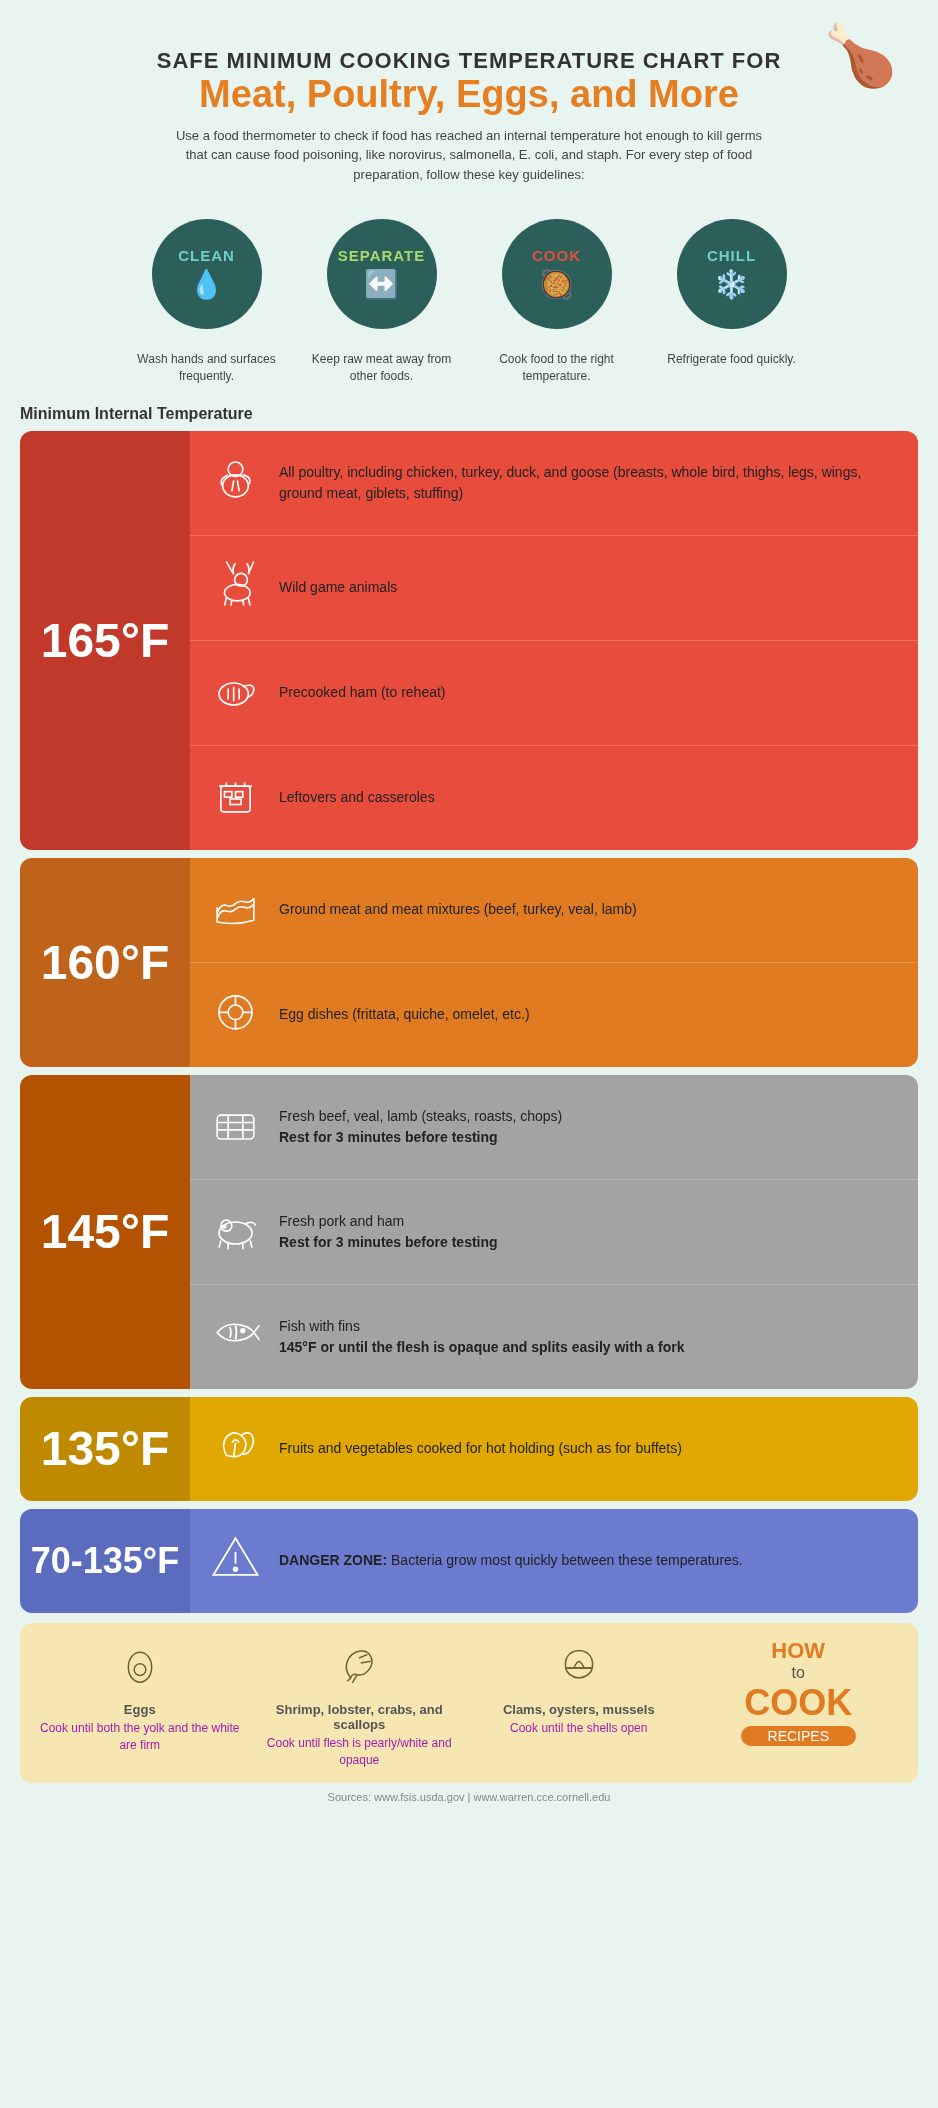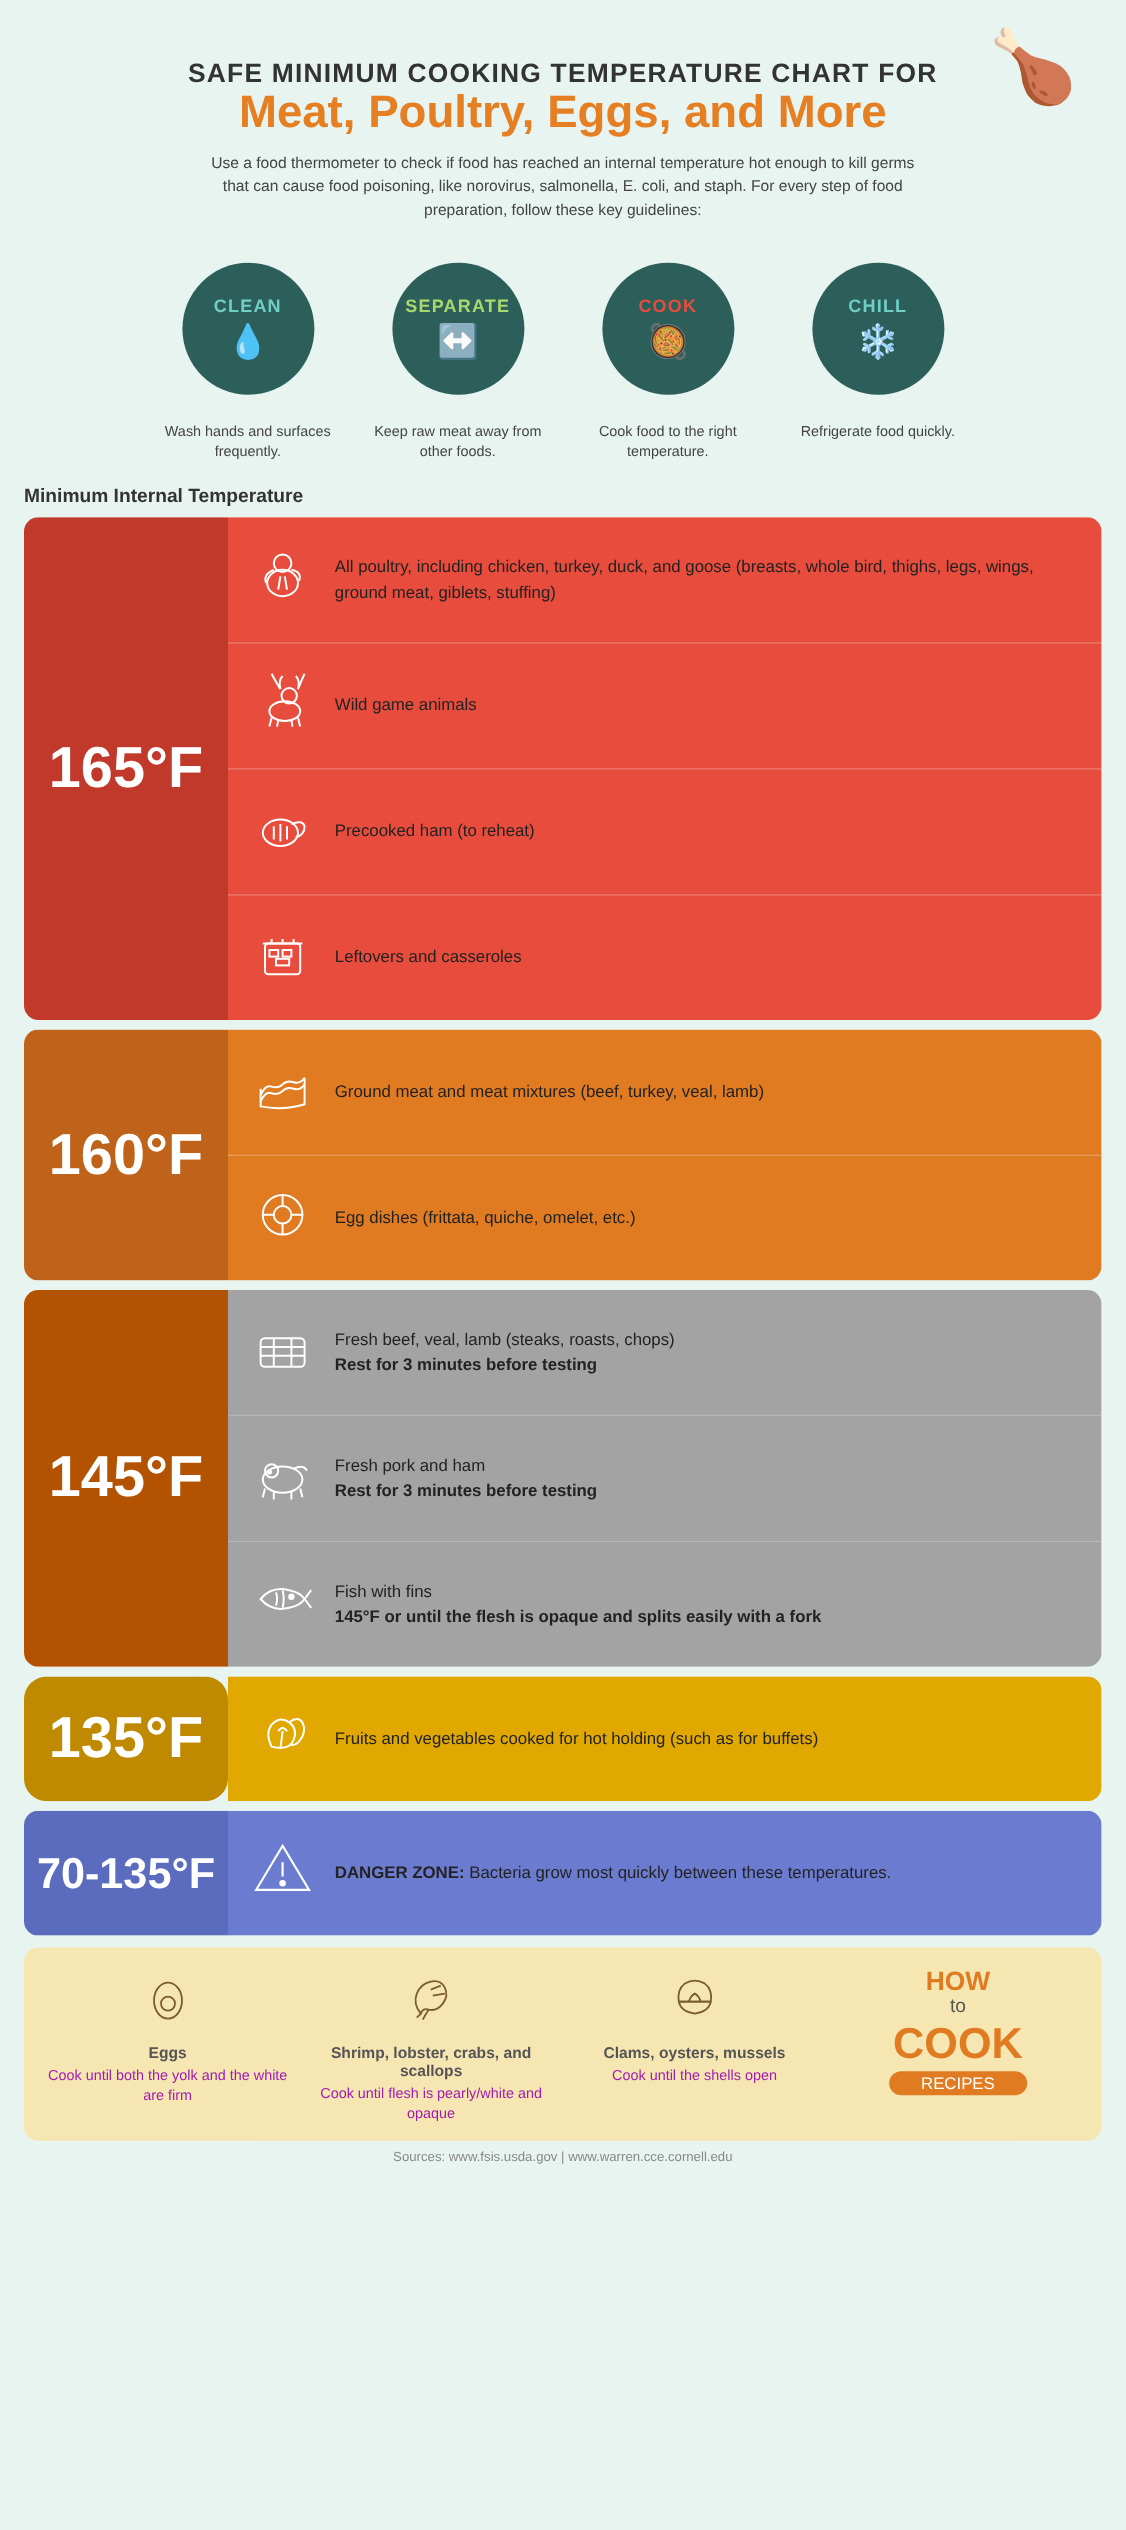--- a/index.html
+++ b/index.html
@@ -146,21 +146,21 @@
     .temp-item-text .bold {
       font-weight: 700;
     }
     
     .red-section { background: #c0392b; }
     .red-item { background: #e74c3c; }
     .orange-section { background: #c0631a; }
     .orange-item { background: #e07b22; }
     .dark-orange-section { background: #b35200; }
     .dark-orange-item { background: #a3a3a3; }
-    .yellow-section { background: #c08a00; border-radius: 19px; }
+    .yellow-section { background: #c08a00; }
     .yellow-item { background: #e0a800; }
     .blue-section { background: #5b6bbd; }
     .blue-item { background: #6b7bd0; }
 
     
     .bottom-row {
       display: flex;
       background: #f5e6b2;
       border-radius: 12px;
       overflow: hidden;

